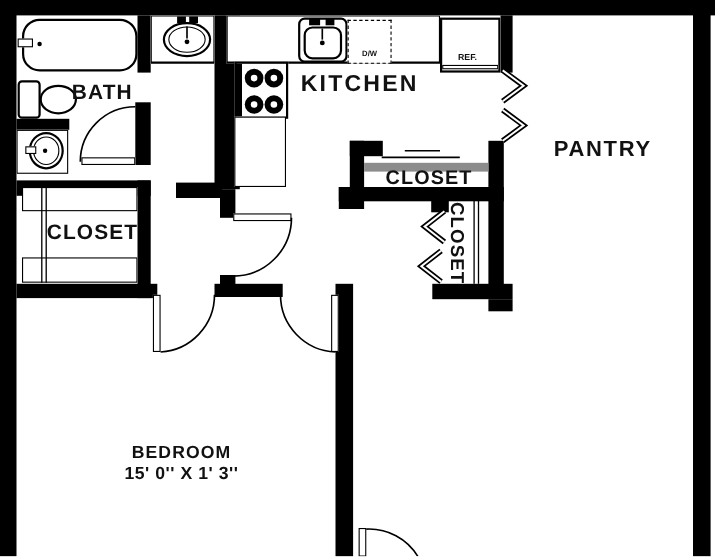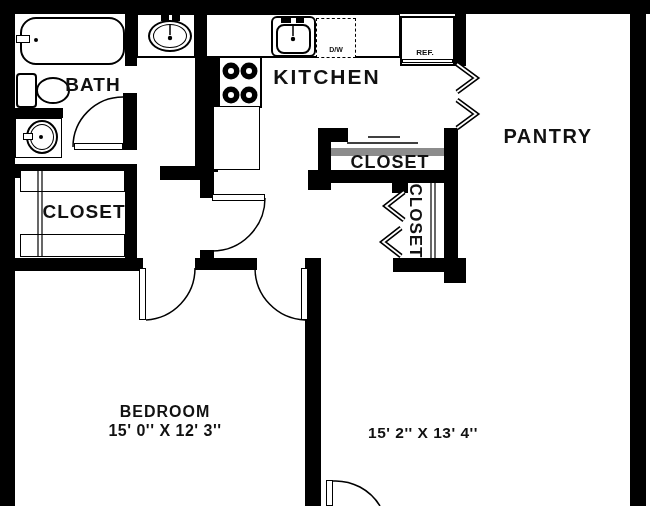--- a/index.html
+++ b/index.html
@@ -145,16 +145,15 @@
   </svg>
 
   <div class="lbl" style="left:93px;top:85px;font-size:19px">BATH</div>
   <div class="lbl" style="left:327px;top:77px;font-size:21px;letter-spacing:2px">KITCHEN</div>
   <div class="lbl" style="left:548px;top:136px;font-size:20px;letter-spacing:1.5px">PANTRY</div>
   <div class="lbl" style="left:390px;top:162px;font-size:18px">CLOSET</div>
   <div class="lbl" style="left:84px;top:212px;font-size:19px">CLOSET</div>
   <div class="lbl v" style="left:415px;top:221px;font-size:17px">CLOSET</div>
 
   <div class="lbl" style="left:165px;top:412px;font-size:16px">BEDROOM</div>
-  <div class="lbl" style="left:165px;top:431px;font-size:16px;letter-spacing:0.5px">15' 0'' X 12' 3''</div>
-  <div class="lbl" style="left:423px;top:433px;font-size:15.5px;letter-spacing:0.5px">15' 2'' X 13' 4''</div>
+  <div class="lbl" style="left:165px;top:431px;font-size:16px;letter-spacing:0.5px">15' 0'' X 1' 3''</div>
 
 </div>
 
 </body></html>

